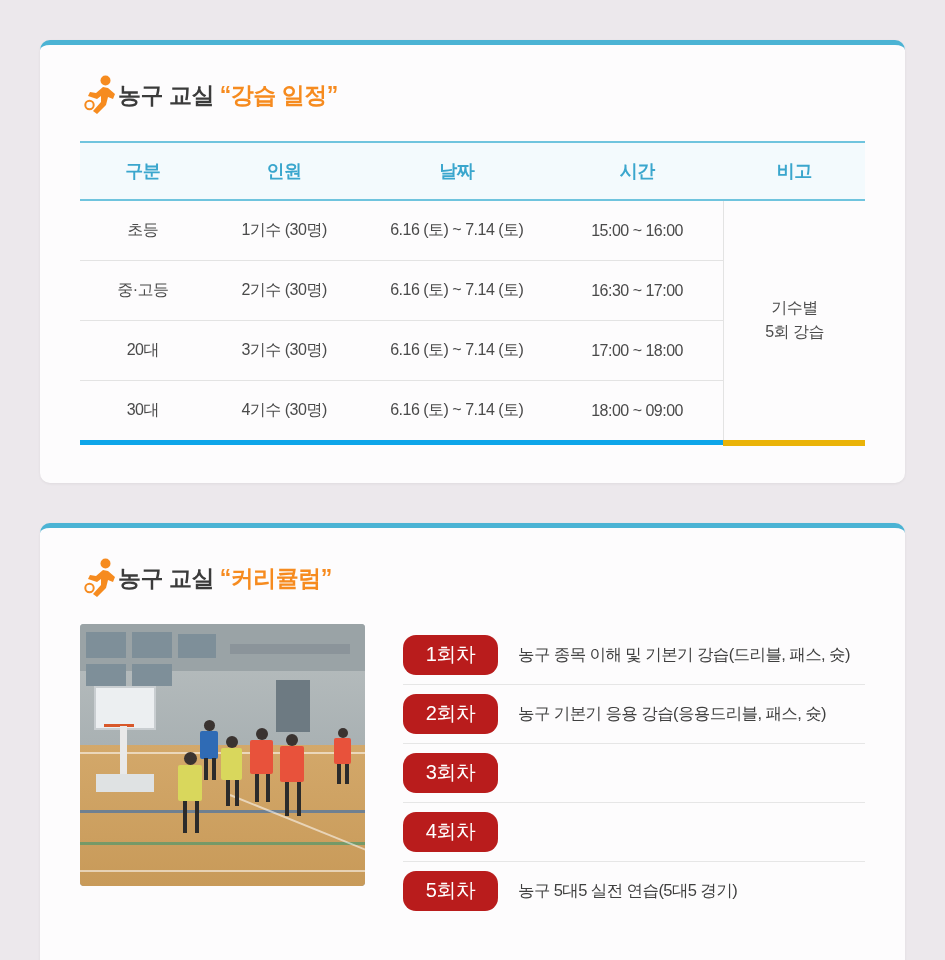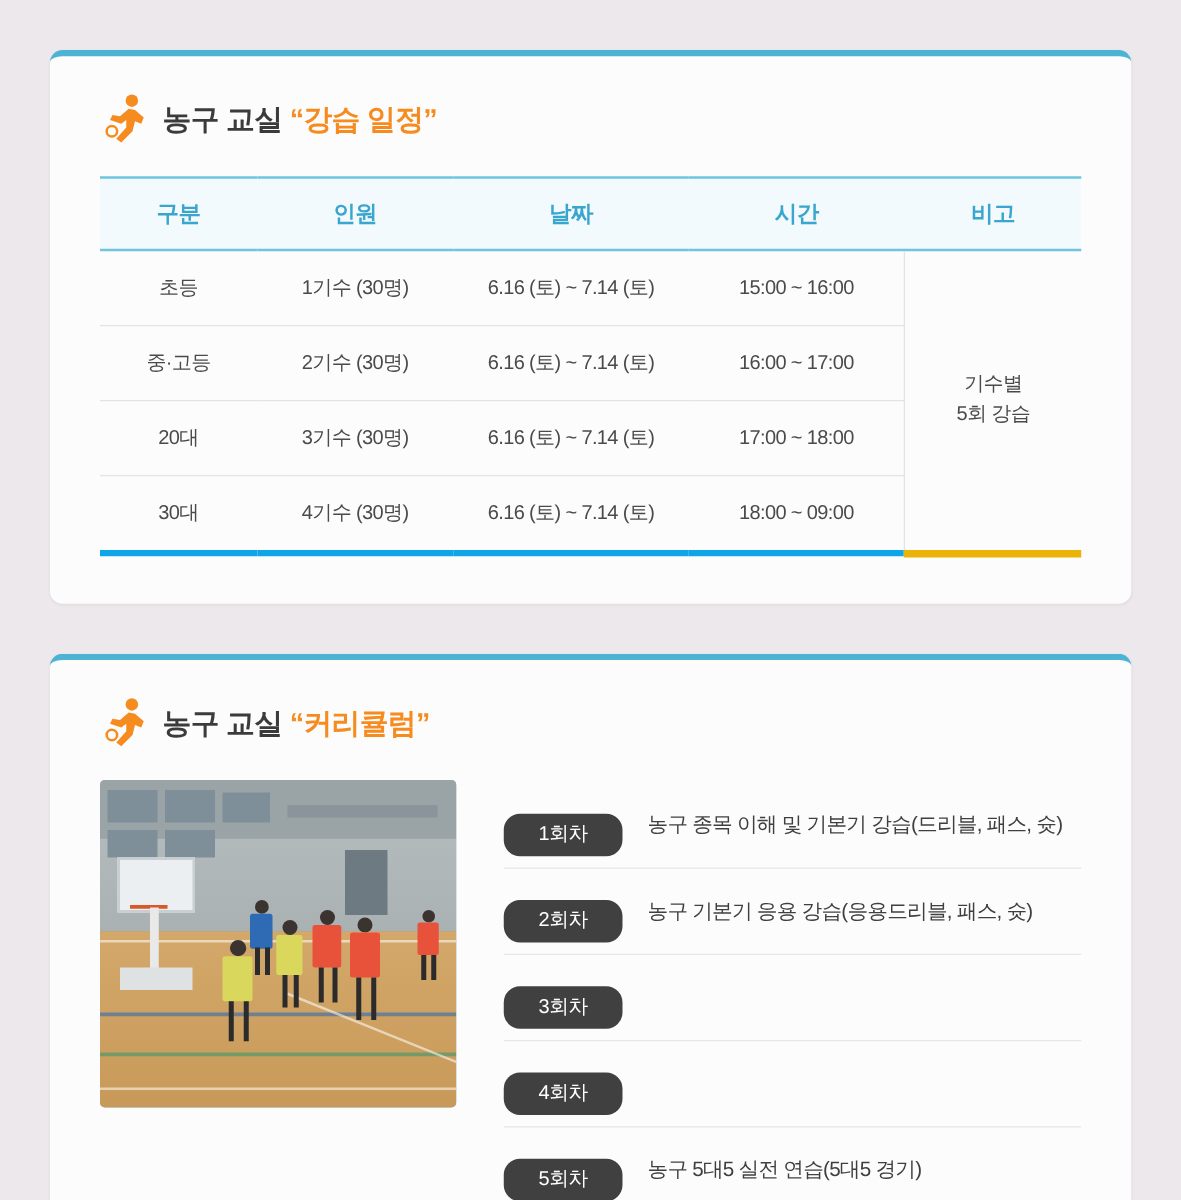--- a/index.html
+++ b/index.html
@@ -29,21 +29,20 @@
     box-shadow: 0 1px 3px rgba(0,0,0,0.06);
     box-sizing: border-box;
   }
   .card-1 { height: 443px; padding: 30px 40px 0 40px; }
   .card-2 { margin-top: 40px; height: 480px; padding: 30px 40px 0 40px; }
 
   
   .sec-head {
     display: flex;
     align-items: center;
-    gap: 12px;
     padding-left: 4px;
   }
   .sec-icon { width: 34px; height: 40px; flex: 0 0 34px; }
   .sec-title {
     font-size: 23px;
     font-weight: bold;
     color: #3b3b3b;
     letter-spacing: -0.5px;
     white-space: nowrap;
   }
@@ -107,27 +106,26 @@
     align-items: center;
     gap: 20px;
     padding: 9px 0 9px 0;
     border-bottom: 1px solid #e6e6e6;
   }
   .curr-row:last-child { border-bottom: none; }
   .pill {
     flex: 0 0 95px;
     width: 95px;
     text-align: center;
-    background: #404040;
+    background: #b91c1c;
     color: #fff;
-    font-size: 16px;
+    font-size: 20px;
     border-radius: 13px;
     padding: 6px 0 7px 0;
     letter-spacing: -0.5px;
-    margin-top: 16px;
   }
   .curr-text {
     font-size: 16.5px;
     color: #3f3f3f;
     letter-spacing: -0.6px;
   }
 
   
   .gym-wall { position: absolute; left: 0; top: 0; width: 100%; height: 46%; background: linear-gradient(#b9bfc0, #a9b1b3); }
   .gym-wall2 { position: absolute; left: 0; top: 0; width: 100%; height: 18%; background: #9aa3a6; }
@@ -190,21 +188,21 @@
           <td class="divider">15:00 ~ 16:00</td>
           <td class="remark" rowspan="4">
             <span>기수별</span><br>
             <span>5회 강습</span>
           </td>
         </tr>
         <tr>
           <td>중·고등</td>
           <td>2기수 (30명)</td>
           <td>6.16 (토) ~ 7.14 (토)</td>
-          <td class="divider">16:00 ~ 17:00</td>
+          <td class="divider">16:30 ~ 17:00</td>
         </tr>
         <tr>
           <td>20대</td>
           <td>3기수 (30명)</td>
           <td>6.16 (토) ~ 7.14 (토)</td>
           <td class="divider">17:00 ~ 18:00</td>
         </tr>
         <tr>
           <td>30대</td>
           <td>4기수 (30명)</td>

